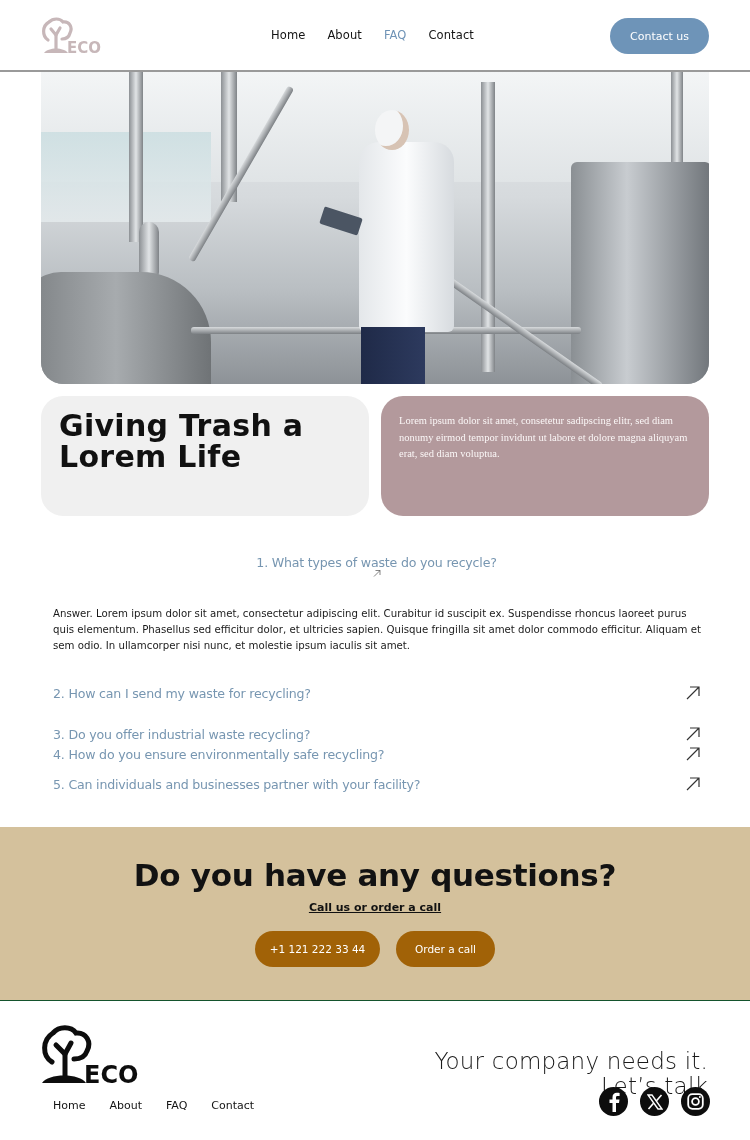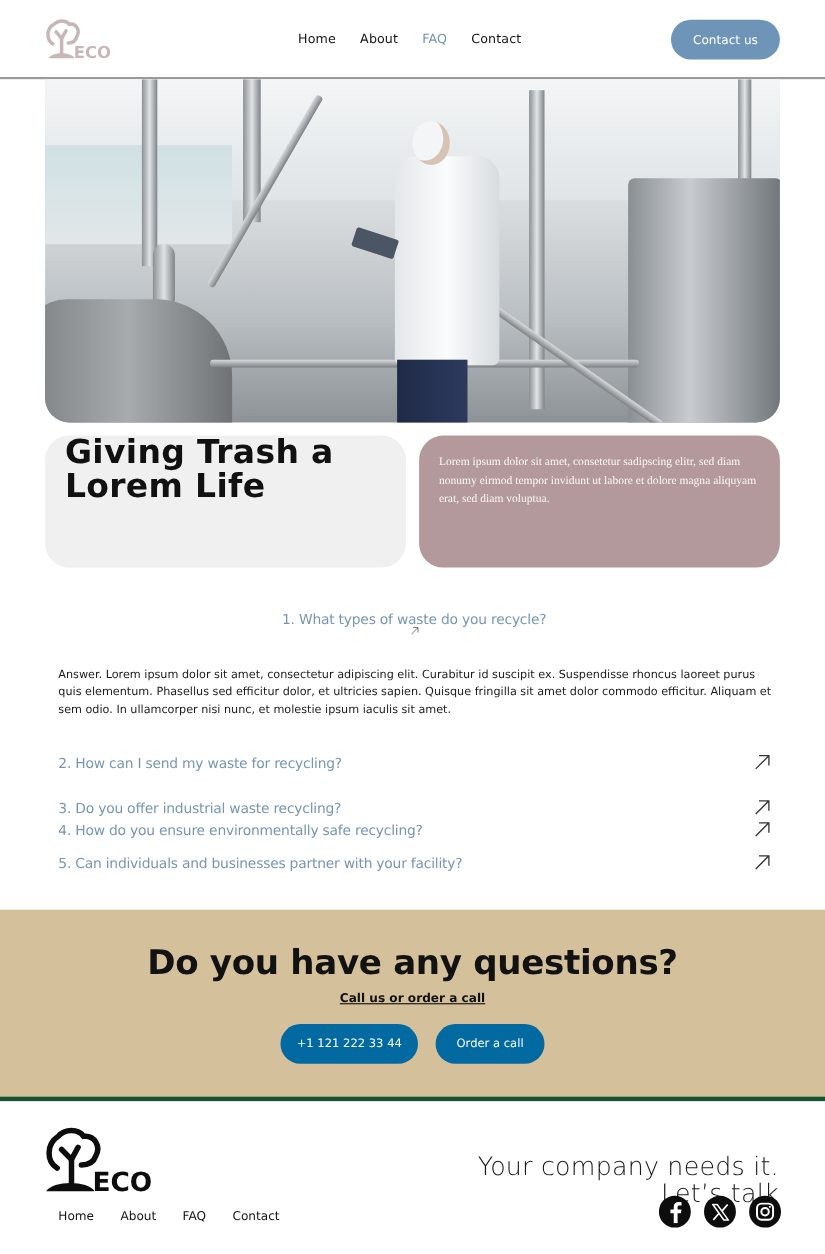--- a/index.html
+++ b/index.html
@@ -22,36 +22,36 @@
     .hero .tank { position: absolute; left: -20px; top: 200px; width: 190px; height: 140px; border-radius: 40px 70px 0 0; background: linear-gradient(90deg,#7b7f82,#a7abae 50%,#6f7376); }
     .hero .pipe { position: absolute; background: linear-gradient(90deg,#8c9094,#e1e4e6 50%,#7f8387); }
     .hero .rail { position: absolute; height: 7px; background: linear-gradient(180deg,#d8dbdd,#7c8084); border-radius: 3px; }
     .hero .person-coat { position: absolute; left: 318px; top: 70px; width: 95px; height: 190px; border-radius: 20px 20px 6px 6px; background: linear-gradient(90deg,#e4e7ea,#fbfcfd 50%,#d7dbdf); }
     .hero .person-head { position: absolute; left: 334px; top: 38px; width: 34px; height: 40px; border-radius: 50%; background: #f4f5f6; box-shadow: inset -6px -4px 0 #d7c3b4; }
     .hero .person-legs { position: absolute; left: 320px; top: 255px; width: 64px; height: 60px; background: linear-gradient(90deg,#1f2a48,#2d3a5e); }
     .hero .tablet { position: absolute; left: 280px; top: 140px; width: 40px; height: 18px; background: #4b5563; transform: rotate(18deg); border-radius: 2px; }
     .hero .machine { position: absolute; left: 530px; top: 90px; width: 140px; height: 230px; background: linear-gradient(90deg,#8a8f93,#c8ccd0 40%,#70757a); border-radius: 6px; }
 
     
-    .card-title { position: absolute; left: 41px; top: 396px; width: 328px; height: 120px; background: #f0f0f0; border-radius: 22px; padding: 0 18px; }
+    .card-title { position: absolute; left: 41px; top: 396px; width: 328px; height: 120px; background: #f0f0f0; border-radius: 22px; padding: 14px 18px; }
     .card-title h1 { font-family: "DejaVu Sans", sans-serif; font-weight: 900; font-size: 30px; line-height: 31px; color: #111; letter-spacing: 0.3px; }
     .card-text { position: absolute; left: 381px; top: 396px; width: 328px; height: 120px; background: #b3999c; border-radius: 22px; padding: 17px 18px; }
     .card-text p { font-family: Liberation Serif, serif; font-size: 10.5px; line-height: 16.5px; color: #fbf7f7; }
 
     
     .faq-item { position: absolute; left: 53px; width: 647px; height: 22px; display: flex; align-items: center; justify-content: space-between; cursor: pointer; }
     .faq-q { font-family: "DejaVu Sans", sans-serif; font-size: 12.6px; color: #7796b1; letter-spacing: -0.2px; }
     .faq-arrow { width: 14px; height: 14px; }
     .faq-answer { position: absolute; left: 53px; top: 606px; width: 650px; font-family: "DejaVu Sans", sans-serif; font-size: 10.2px; line-height: 16.2px; color: #1a1a1a; }
 
     
-    .cta { position: absolute; left: 0; top: 827px; width: 750px; height: 174px; background: #d4c19c; border-bottom: 4px solid #14532d; }
+    .cta { position: absolute; left: 0; top: 827px; width: 750px; height: 174px; background: #d4c19c; border-bottom: 1px solid #14532d; }
     .cta h2 { position: absolute; left: 0; top: 30px; width: 750px; text-align: center; font-family: "DejaVu Sans", sans-serif; font-weight: 900; font-size: 31px; color: #121212; letter-spacing: -0.3px; }
     .cta .sub { position: absolute; left: 0; top: 74px; width: 750px; text-align: center; font-family: "DejaVu Sans", sans-serif; font-weight: bold; font-size: 11px; color: #111; text-decoration: underline; }
-    .cta-btn { position: absolute; top: 104px; height: 36px; border-radius: 18px; background: #0369a1; color: #fff; border: none; font-family: "DejaVu Sans", sans-serif; font-size: 10.5px; display: flex; align-items: center; justify-content: center; cursor: pointer; }
+    .cta-btn { position: absolute; top: 104px; height: 36px; border-radius: 18px; background: #a16207; color: #fff; border: none; font-family: "DejaVu Sans", sans-serif; font-size: 10.5px; display: flex; align-items: center; justify-content: center; cursor: pointer; }
 
     
     .logo-foot { position: absolute; left: 40px; top: 1024px; width: 116px; height: 62px; }
     .footer-nav { position: absolute; left: 53px; top: 1099px; display: flex; }
     .footer-nav a { font-family: "DejaVu Sans", sans-serif; font-size: 11px; color: #141414; text-decoration: none; margin-right: 24px; }
     .tagline { position: absolute; right: 42px; top: 1024px; text-align: right; font-family: "DejaVu Sans", sans-serif; font-weight: 200; font-size: 23px; line-height: 25px; color: #1a1a1a; letter-spacing: 0.2px; margin-top: 25px; }
     .socials { position: absolute; left: 599px; top: 1087px; display: flex; gap: 12px; }
     .social { width: 29px; height: 29px; border-radius: 50%; background: #0d0d0d; display: flex; align-items: center; justify-content: center; cursor: pointer; }
   </style>
 </head>

